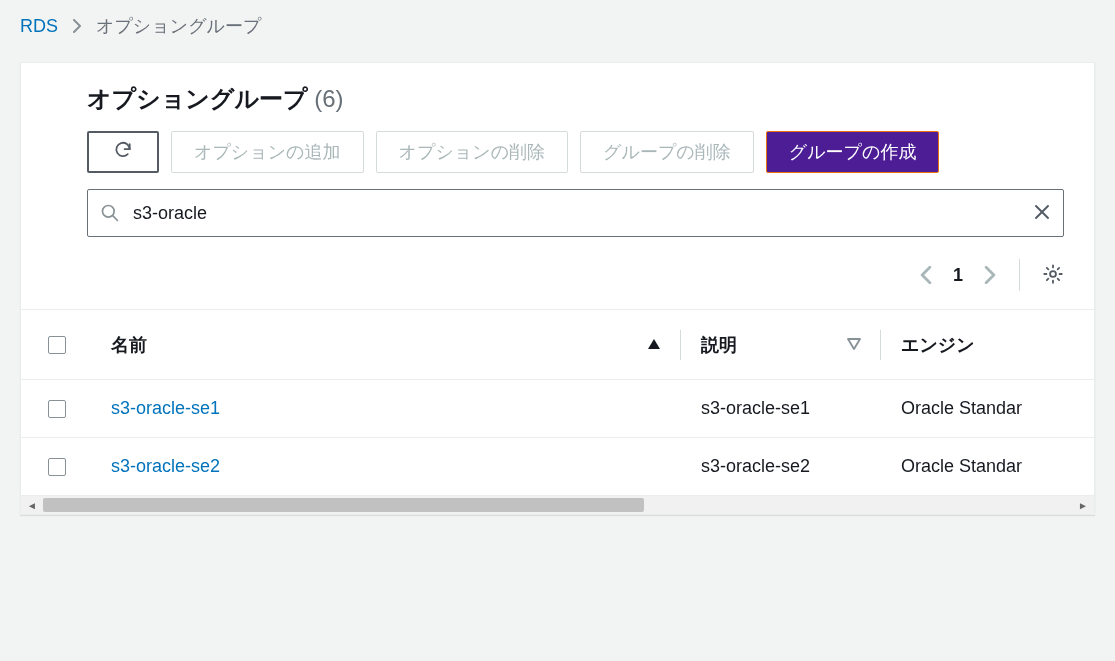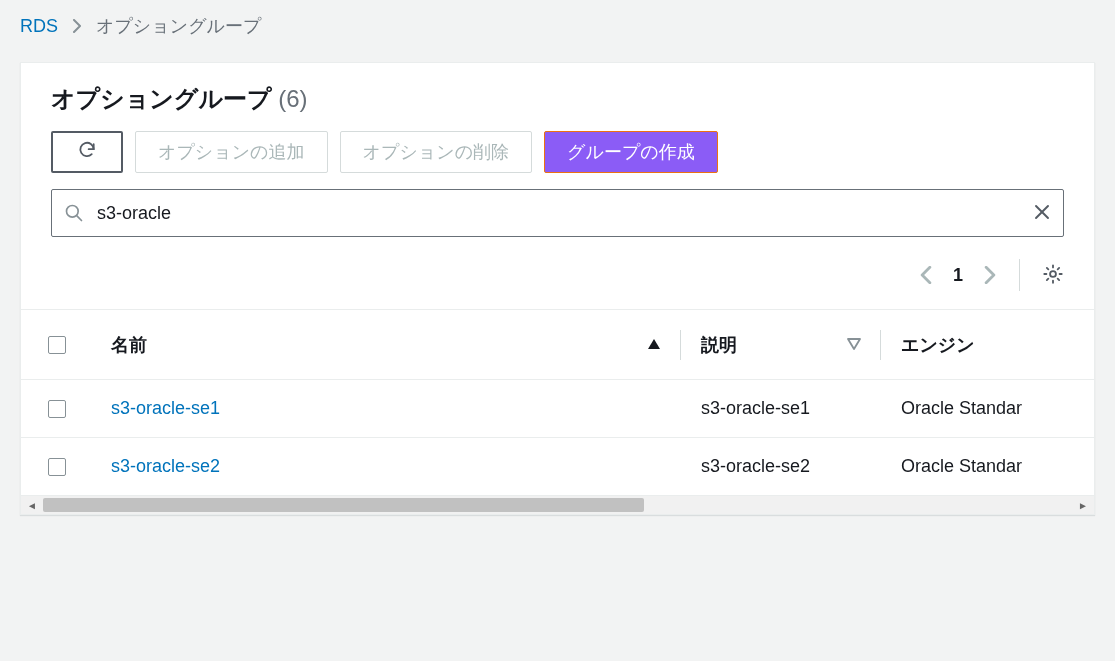--- a/index.html
+++ b/index.html
@@ -30,20 +30,21 @@
   .breadcrumb .current {
     color: #687078;
   }
   .panel {
     background: #ffffff;
     border: 1px solid #eaeded;
     box-shadow: 0 1px 1px 0 rgba(0,28,36,.1);
   }
   .panel-inner {
     padding: 20px 30px 0 30px;
+    margin-left: 36px;
   }
   .panel-title {
     font-size: 24px;
     font-weight: 700;
     margin: 0 0 16px 0;
   }
   .panel-title .count {
     color: #687078;
     font-weight: 400;
   }
@@ -71,21 +72,21 @@
     width: 72px;
     padding: 0;
     border-width: 2px;
   }
   .btn.disabled {
     border-color: #d5dbdb;
     color: #aab7b8;
     cursor: default;
   }
   .btn.primary {
-    background: #8b5cf6;
+    background: #4c1d95;
     border-color: #ec7211;
     color: #ffffff;
   }
   .searchbar {
     display: flex;
     align-items: center;
     border: 1px solid #687078;
     height: 48px;
     padding: 0 12px;
     gap: 11px;
@@ -251,20 +252,21 @@
         <button class="btn icon-only" aria-label="refresh">
           <span>
             <svg width="20" height="20" viewBox="0 0 24 24" fill="none">
                 <path d="M20 11a8 8 0 1 0-2.34 6" stroke="#545b64" stroke-width="2.2" stroke-linecap="round"></path>
                 <path d="M20 5v6h-6" stroke="#545b64" stroke-width="2.2" stroke-linecap="round" stroke-linejoin="round"></path>
               </svg>
           </span>
         </button>
         <button class="btn disabled">オプションの追加</button>
         <button class="btn disabled">オプションの削除</button>
+        <button class="btn disabled">グループの削除</button>
         <button class="btn primary">グループの作成</button>
       </div>
 
       <div class="searchbar">
         <span class="icon">
           <svg width="20" height="20" viewBox="0 0 24 24" fill="none">
               <circle cx="10" cy="10" r="7" stroke="#879196" stroke-width="2"></circle>
               <line x1="15.5" y1="15.5" x2="21" y2="21" stroke="#879196" stroke-width="2" stroke-linecap="round"></line>
             </svg>
         </span>

